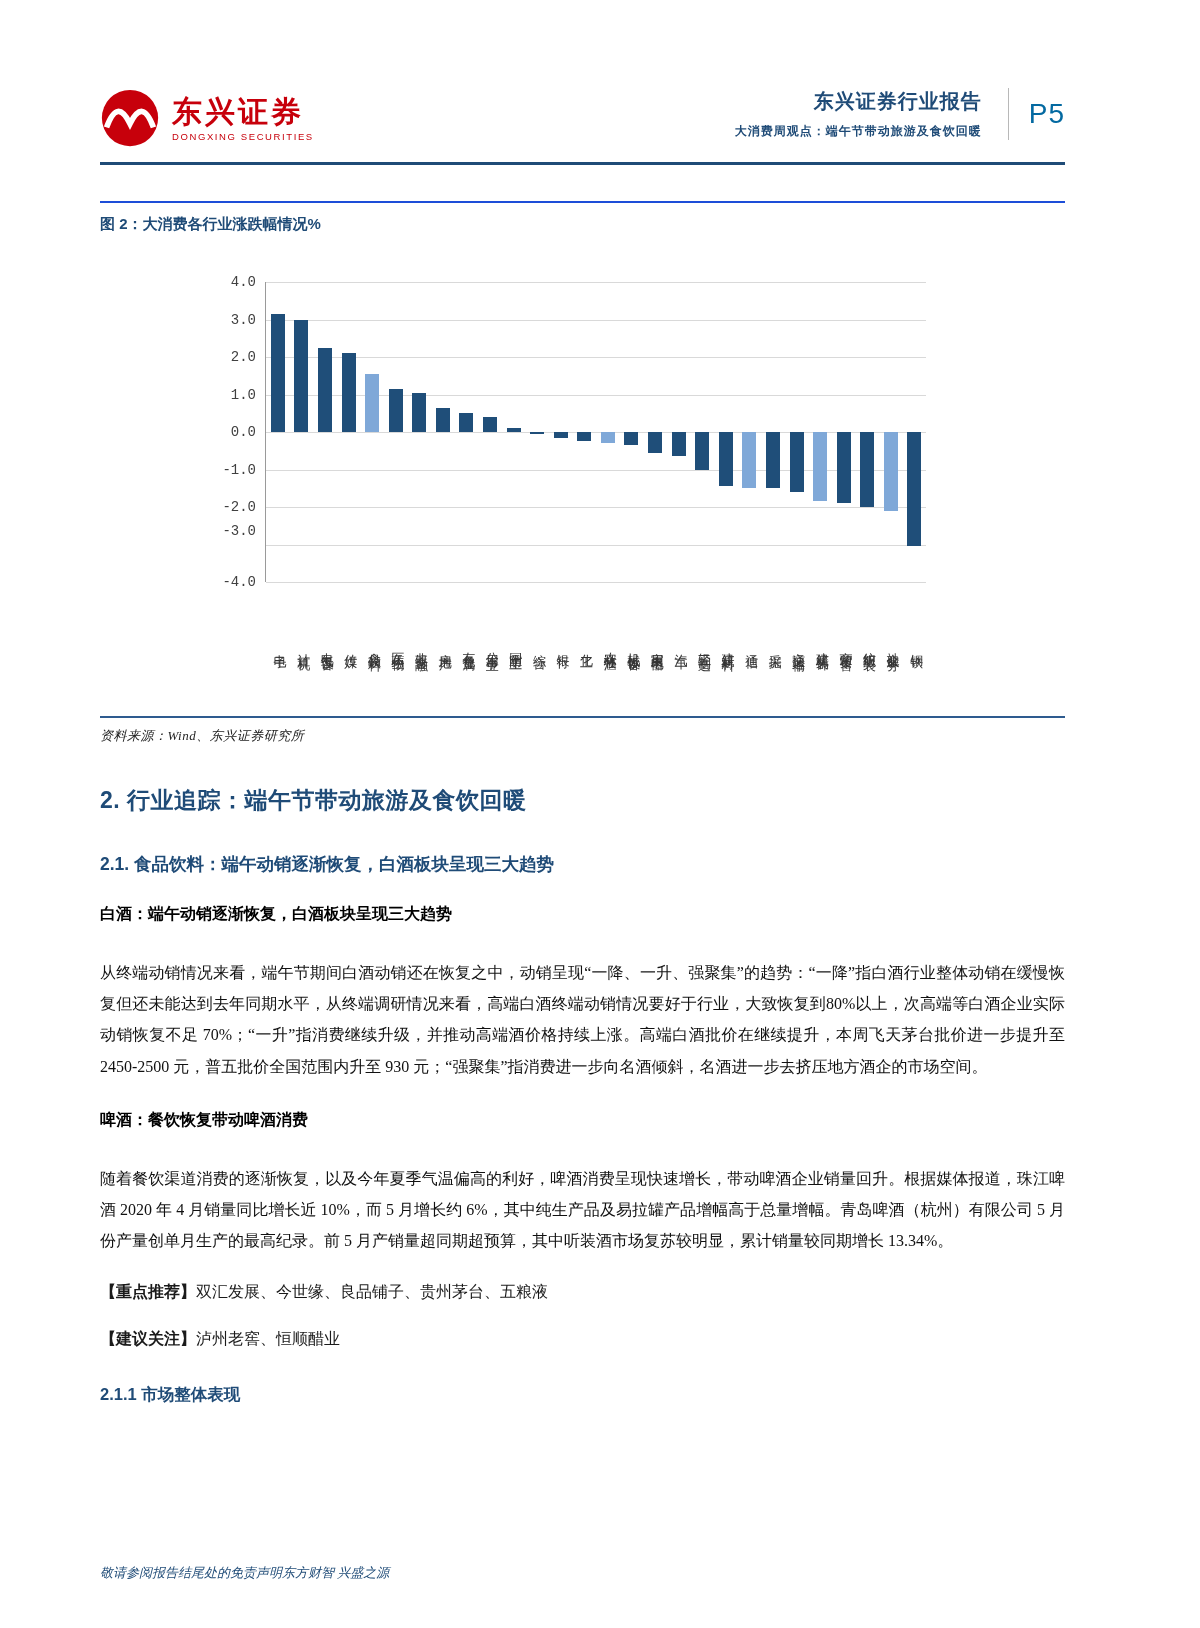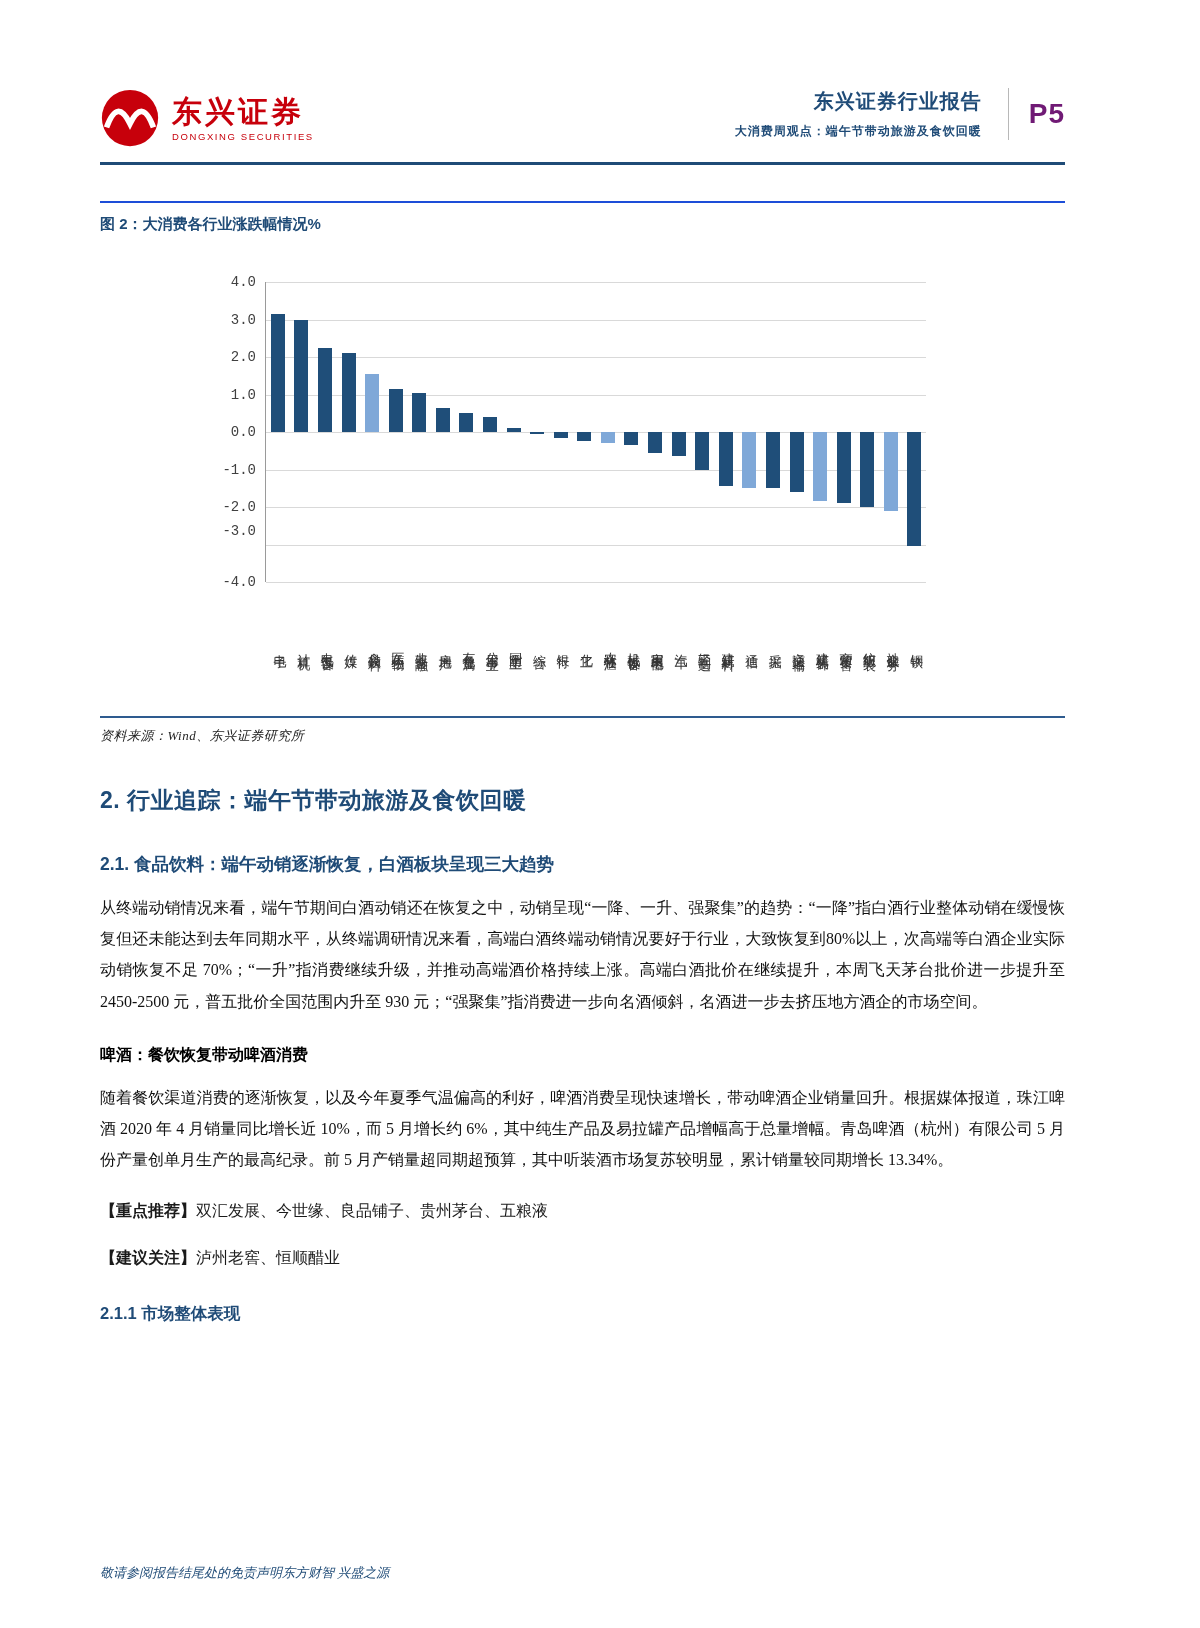--- a/index.html
+++ b/index.html
@@ -14,21 +14,21 @@
   
   .hdr { display:flex; justify-content:space-between; align-items:flex-start; }
   .brand { display:flex; align-items:center; gap:12px; }
   .brand-cn { font-size:30px; font-weight:bold; color:#C7000B; letter-spacing:3px; line-height:1.1; }
   .brand-en { font-size:9.5px; color:#C7000B; letter-spacing:1.6px; margin-top:3px; }
   .hdr-right { display:flex; align-items:center; }
   .hdr-titles { text-align:right; }
   .report-type { font-size:20px; font-weight:bold; color:#1F4B77; font-family:"Liberation Serif", serif; letter-spacing:1px; }
   .report-sub { font-size:12px; font-weight:bold; color:#1F4B77; font-family:"Liberation Serif", serif; margin-top:8px; letter-spacing:1px; }
   .vline { width:1px; height:52px; background:#b8b8b8; margin:0 20px 0 26px; }
-  .page-no { font-size:28px; color:#701a75; letter-spacing:1px;font-weight:bold; }
+  .page-no { font-size:28px; color:#0369a1; letter-spacing:1px; }
   .hdr-rule { height:3px; background:#1F4B77; margin-top:14px; }
 
   
   .figure { margin-top:36px; border-top:2px solid #1d4ed8; padding-top:12px; }
   .fig-title { font-size:15px; font-weight:bold; color:#1F4B77; }
   .chart-block { margin-top:48px; }
   .chart-area { position:relative; margin-left:165px; width:660px; height:300px; border-left:1px solid #9a9a9a; }
   .gridline { position:absolute; left:0; right:0; height:1px; background:#d9d9d9; }
   .ytick { position:absolute; left:-62px; width:52px; text-align:right; font-size:14px; color:#404040; line-height:18px; font-family:Liberation Mono, monospace; }
   .bars { position:absolute; left:0; top:0; right:0; bottom:0; display:flex; }
@@ -37,21 +37,21 @@
   .xlabels { margin-left:165px; width:660px; display:flex; margin-top:8px; }
   .xlabel { flex:1; display:flex; justify-content:center; writing-mode:vertical-rl; text-orientation:upright;
             font-size:13px; color:#333; letter-spacing:2px; height:112px; }
   .fig-rule { height:2px; background:#2E5B8F; margin-top:14px; }
   .fig-source { font-size:13px; font-style:italic; font-family:"Liberation Serif", serif; color:#222; padding-top:9px; letter-spacing:0.5px; }
 
   
   .h2 { font-size:23px; font-weight:bold; color:#1F4B77; margin-top:40px; letter-spacing:0.5px; }
   .h3 { font-size:17.5px; font-weight:bold; color:#1F4B77; margin-top:36px; }
   .sub-title { font-size:16px; font-weight:bold; color:#000; margin-top:28px; font-family:"Liberation Serif", serif; }
-  .para { font-size:16px; line-height:1.95; text-align:justify; margin-top:16px; font-family:"Liberation Serif", serif; color:#111; }
+  .para { font-size:16px; line-height:1.95; text-align:justify; margin-top:32px; font-family:"Liberation Serif", serif; color:#111; }
   .rec { font-size:16px; margin-top:26px; font-family:"Liberation Serif", serif; }
   .rec b { font-weight:bold; }
   .h4 { font-size:16.5px; font-weight:bold; color:#1F4B77; margin-top:34px; }
 
   
   .footer { position:absolute; left:100px; right:135px; bottom:46px;
             display:flex; justify-content:flex-start; align-items:flex-end;
             font-family:"Liberation Serif", serif; font-style:italic; font-size:13px; color:#1F4B77; }
 </style>
 </head>
@@ -223,20 +223,21 @@
         </div>
     </div>
 
     <div class="fig-rule"></div>
     <div class="fig-source">资料来源：Wind、东兴证券研究所</div>
   </section>
 
   <div class="h2">2. 行业追踪：端午节带动旅游及食饮回暖</div>
   <div class="h3">2.1. 食品饮料：端午动销逐渐恢复，白酒板块呈现三大趋势</div>
 
+  <div class="sub-title">白酒：端午动销逐渐恢复，白酒板块呈现三大趋势</div>
   <div class="para">从终端动销情况来看，端午节期间白酒动销还在恢复之中，动销呈现“一降、一升、强聚集”的趋势：“一降”指白酒行业整体动销在缓慢恢复但还未能达到去年同期水平，从终端调研情况来看，高端白酒终端动销情况要好于行业，大致恢复到80%以上，次高端等白酒企业实际动销恢复不足 70%；“一升”指消费继续升级，并推动高端酒价格持续上涨。高端白酒批价在继续提升，本周飞天茅台批价进一步提升至 2450-2500 元，普五批价全国范围内升至 930 元；“强聚集”指消费进一步向名酒倾斜，名酒进一步去挤压地方酒企的市场空间。</div>
 
   <div class="sub-title">啤酒：餐饮恢复带动啤酒消费</div>
   <div class="para">随着餐饮渠道消费的逐渐恢复，以及今年夏季气温偏高的利好，啤酒消费呈现快速增长，带动啤酒企业销量回升。根据媒体报道，珠江啤酒 2020 年 4 月销量同比增长近 10%，而 5 月增长约 6%，其中纯生产品及易拉罐产品增幅高于总量增幅。青岛啤酒（杭州）有限公司 5 月份产量创单月生产的最高纪录。前 5 月产销量超同期超预算，其中听装酒市场复苏较明显，累计销量较同期增长 13.34%。</div>
 
   <div class="rec"><b>【重点推荐】</b><span>双汇发展、今世缘、良品铺子、贵州茅台、五粮液</span></div>
   <div class="rec"><b>【建议关注】</b><span>泸州老窖、恒顺醋业</span></div>
 
   <div class="h4">2.1.1 市场整体表现</div>
 

